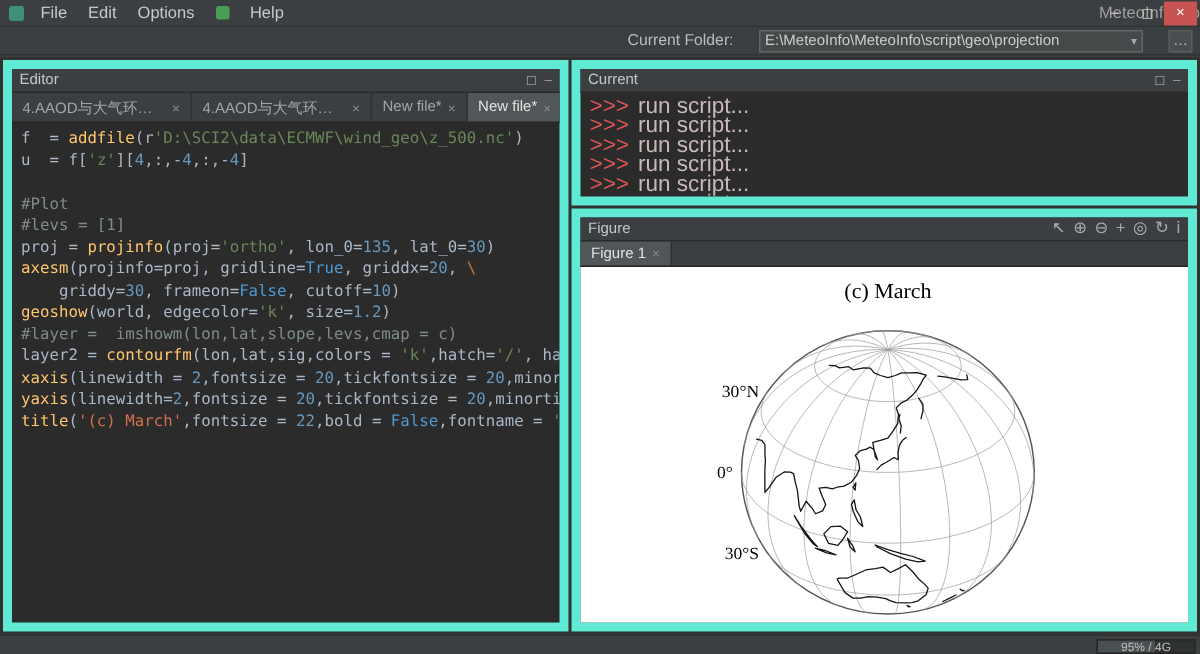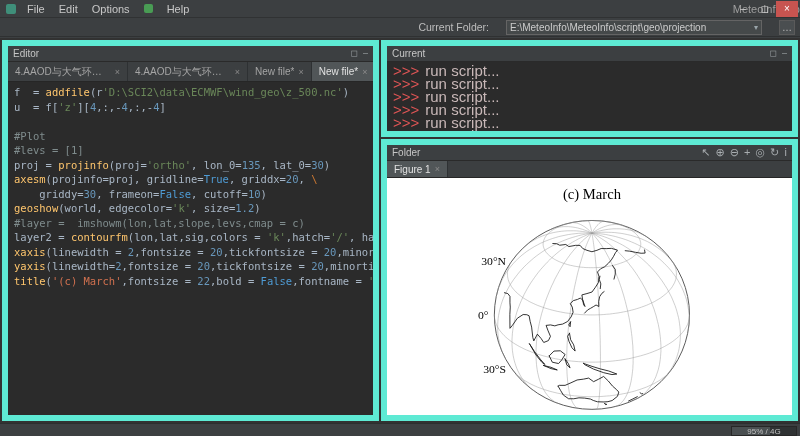--- a/index.html
+++ b/index.html
@@ -142,21 +142,21 @@
           <div class="cline"><span class="p">&gt;&gt;&gt;</span><span class="t">run script...</span></div>
           <div class="cline"><span class="p">&gt;&gt;&gt;</span><span class="t">run script...</span></div>
           <div class="cline"><span class="p">&gt;&gt;&gt;</span><span class="t">run script...</span></div>
           <div class="cline"><span class="p">&gt;&gt;&gt;</span><span class="t">run script...</span></div>
           <div class="cline"><span class="p">&gt;&gt;&gt;</span><span class="t">run script...</span></div>
         </div>
     </div>
 
     <div class="panel" id="figures-panel">
       <div class="panel-header">
-        <span class="panel-title">Folder</span>
+        <span class="panel-title">Figure</span>
         <span class="panel-icons">
             <span class="ficon">↖</span>
             <span class="ficon">⊕</span>
             <span class="ficon">⊖</span>
             <span class="ficon">+</span>
             <span class="ficon">◎</span>
             <span class="ficon">↻</span>
             <span class="ficon">ℹ</span>
           </span>
       </div>

